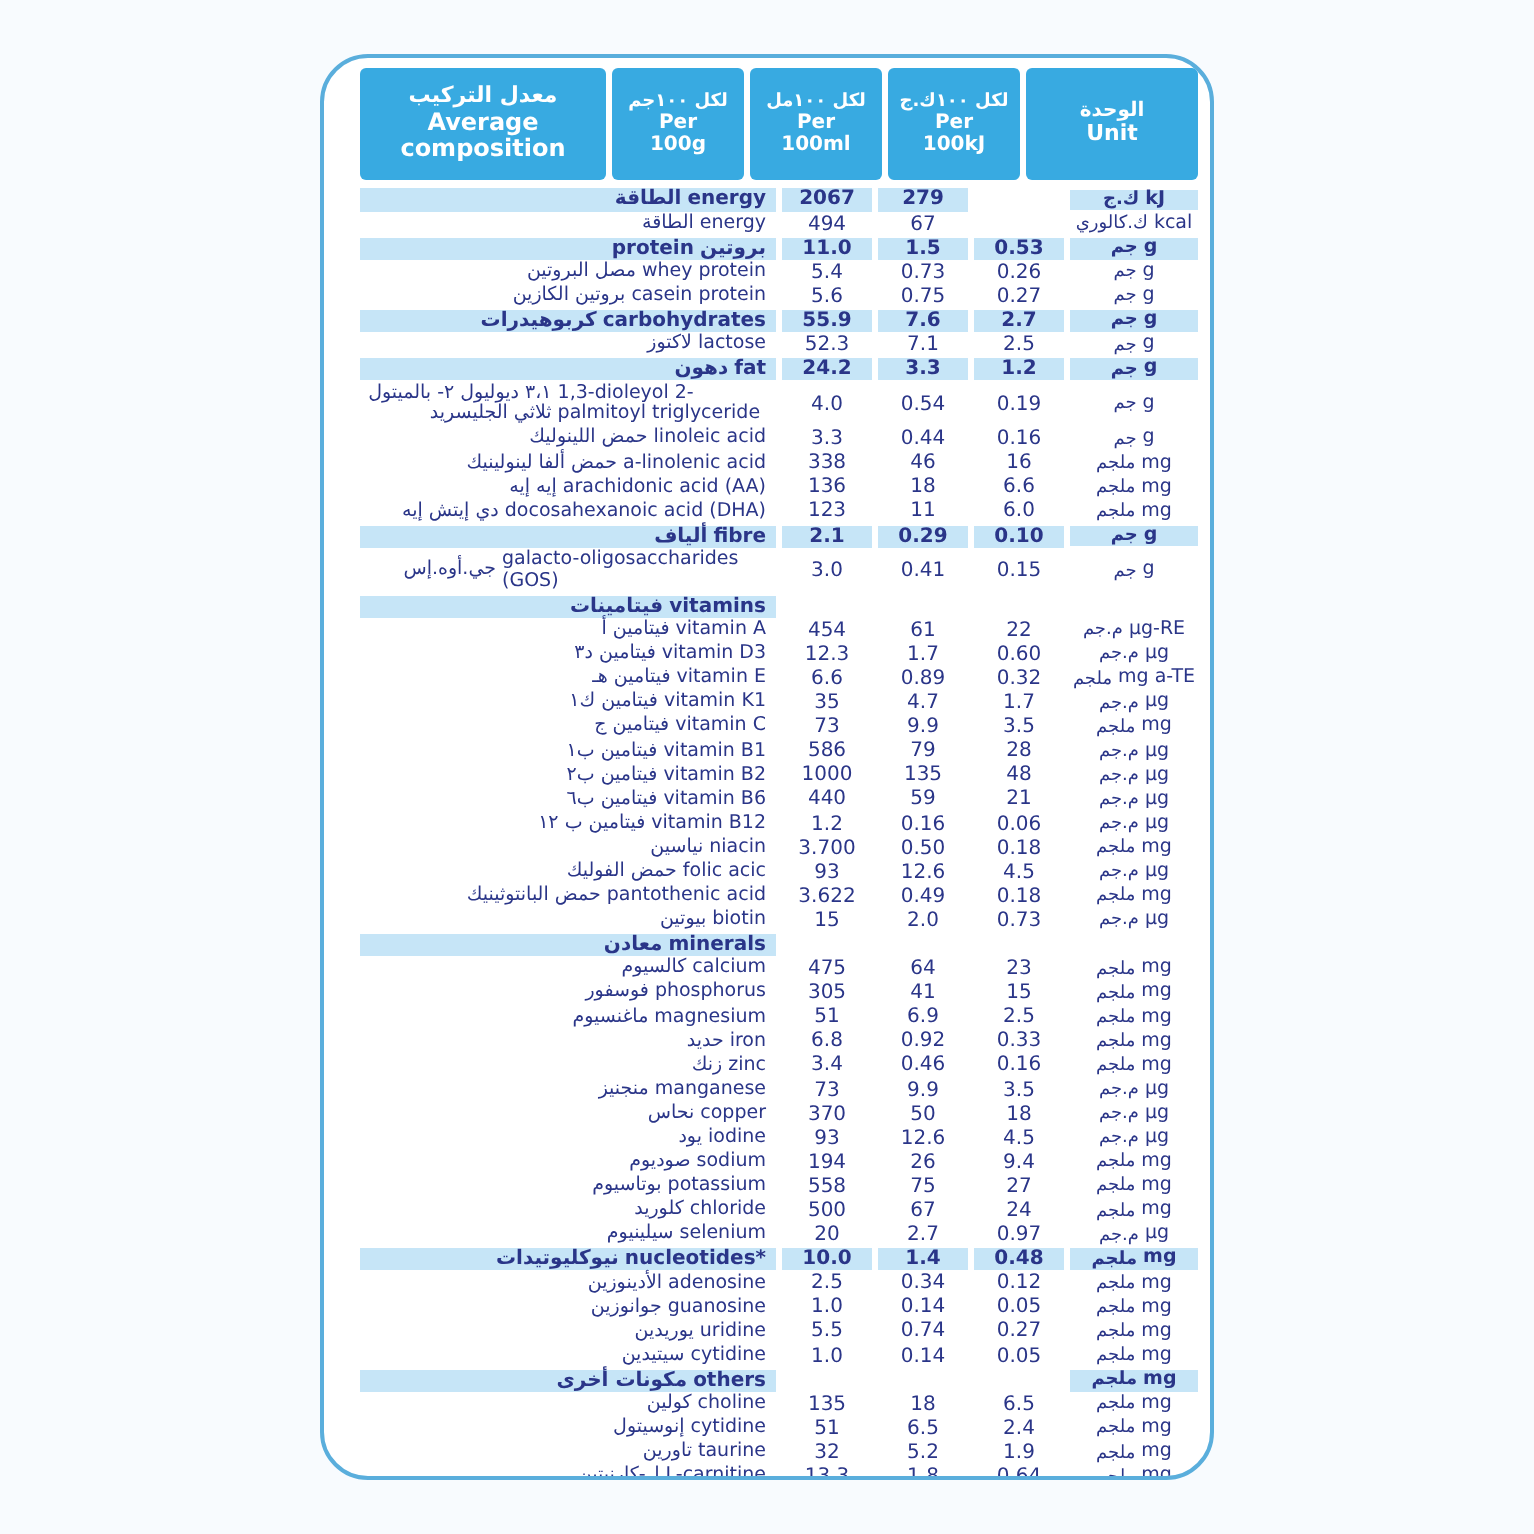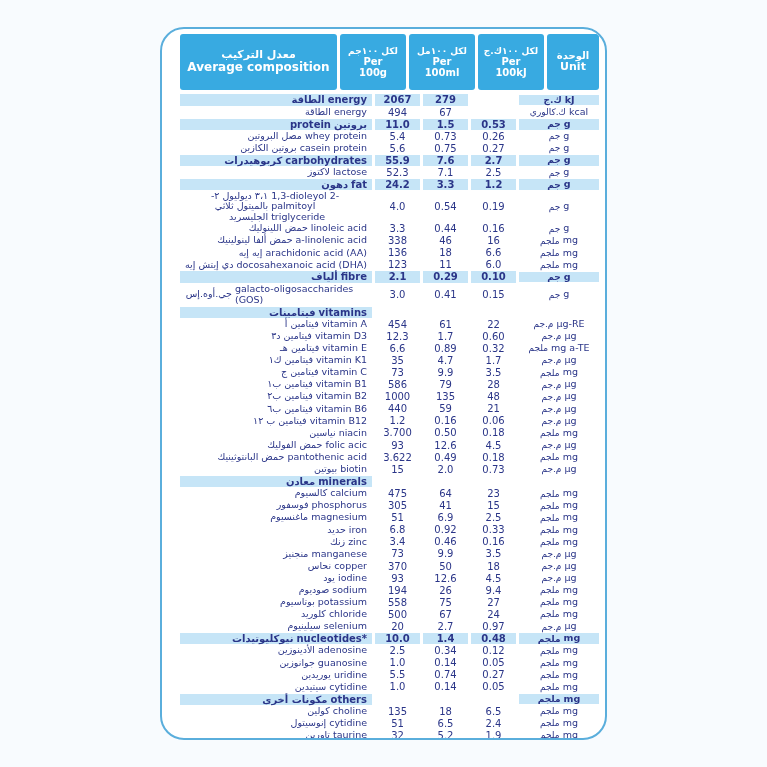--- a/index.html
+++ b/index.html
@@ -40,21 +40,21 @@
     min-height:56px;
     line-height:1.12;
     padding:2px 1px;
   }
   .hname{flex:1;}
   .hname .ar{font-size:11px;font-weight:bold;}
   .hname .en{font-size:12px;font-weight:bold;}
   .hcol{width:66px;}
   .hcol .ar{font-size:9px;font-weight:bold;}
   .hcol .en{font-size:10px;font-weight:bold;}
-  .hunit{width:52px;}
+  .hunit{width:86px;}
   .hunit .ar{font-size:10px;font-weight:bold;}
   .hunit .en{font-size:11px;font-weight:bold;}
   .tbody{display:flex;flex-direction:column;}
   .row{
     display:flex; gap:3px;
     min-height:12.1px;
     align-items:center;
   }
   .row .cell{
     display:flex; align-items:center;
@@ -62,21 +62,21 @@
     line-height:1.12;
   }
   .row .name{
     flex:1;
     justify-content:flex-end;
     gap:3px;
     padding-right:5px;
     text-align:right;
   }
   .row .val{width:45px;justify-content:center;font-size:10px;}
-  .row .unit{width:80px;justify-content:center;gap:3px;}
+  .row .unit{width:64px;justify-content:center;gap:3px;}
   .row .unit .ar{font-size:9px;}
   .row .unit .en{font-size:9.5px;}
   .row.blue .cell{background:var(--row-blue);}
   .row.bold{font-weight:bold;}
   .row.bold .cell{font-size:10px;}
   .row.tall{min-height:23px;}
   .row.tall .en{display:inline-block;max-width:132px;text-align:left;}
   .row.tall .ar{display:inline-block;max-width:100px;text-align:right;}
   .ar{unicode-bidi:isolate;}
 </style>

